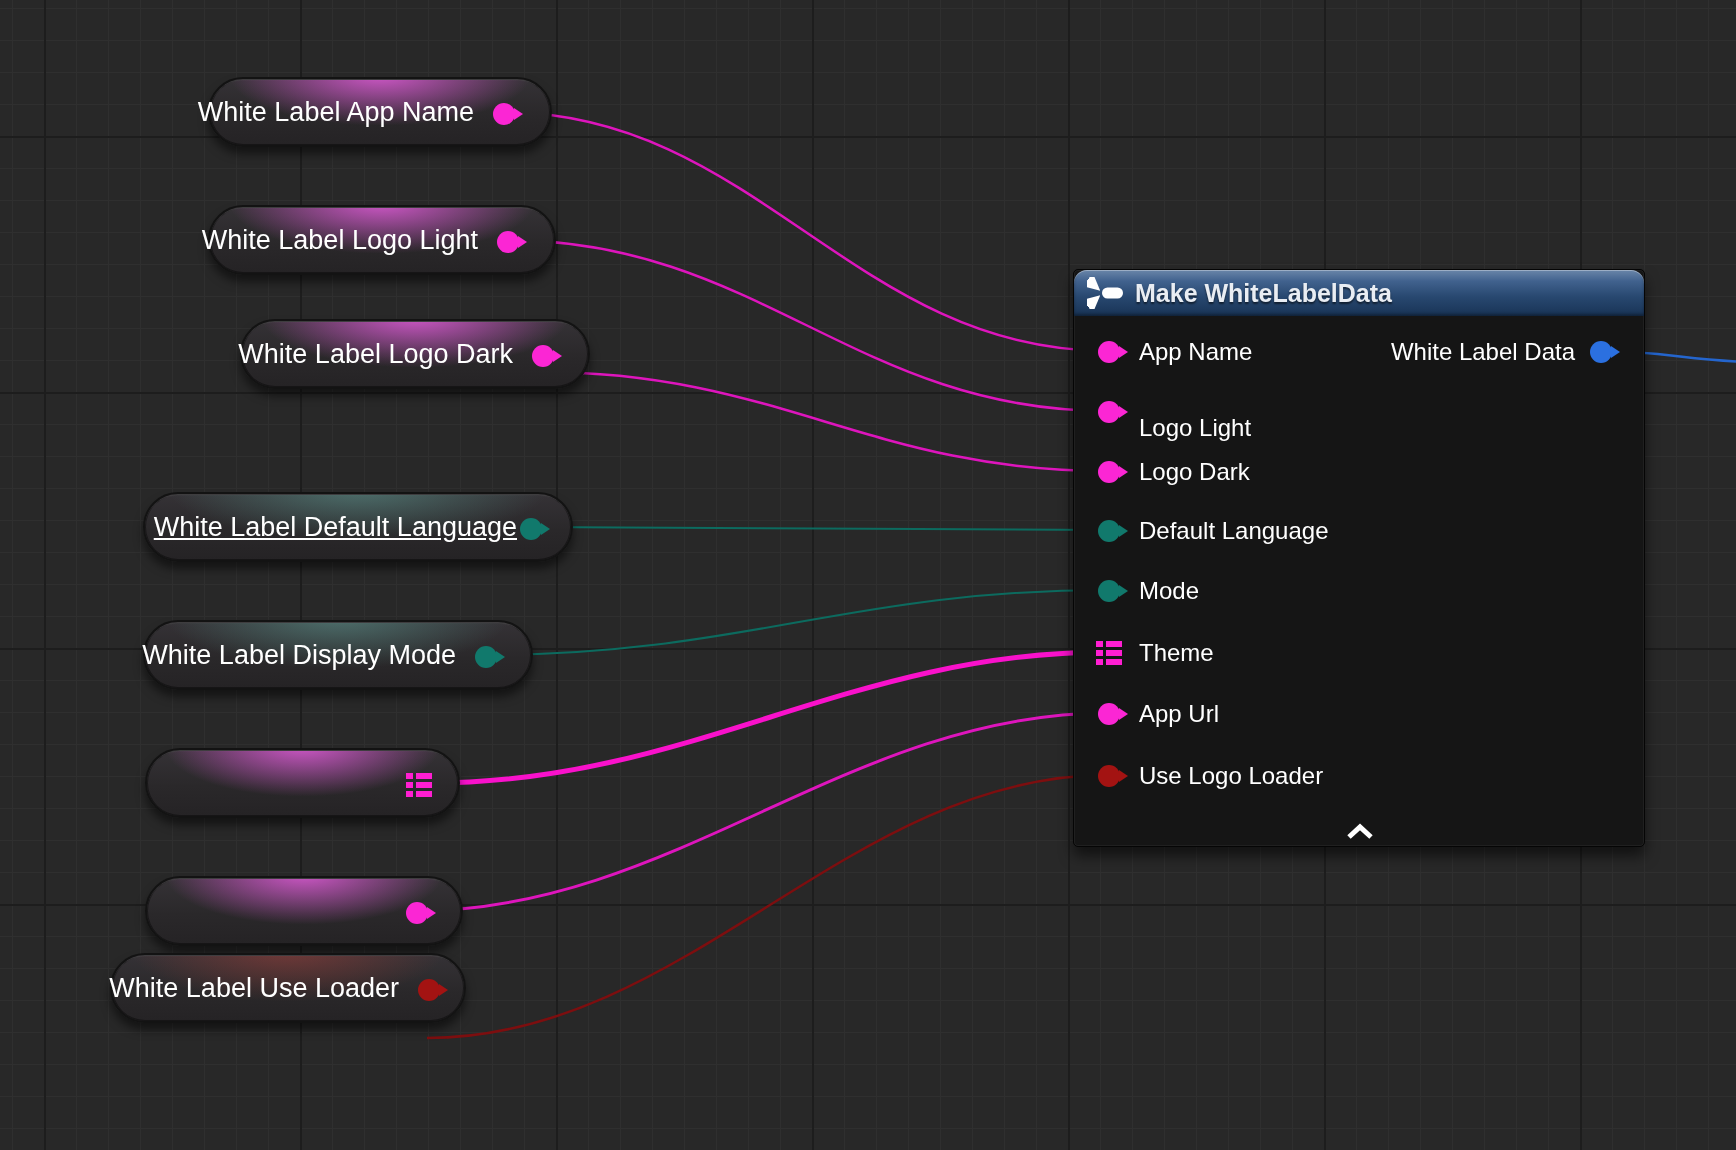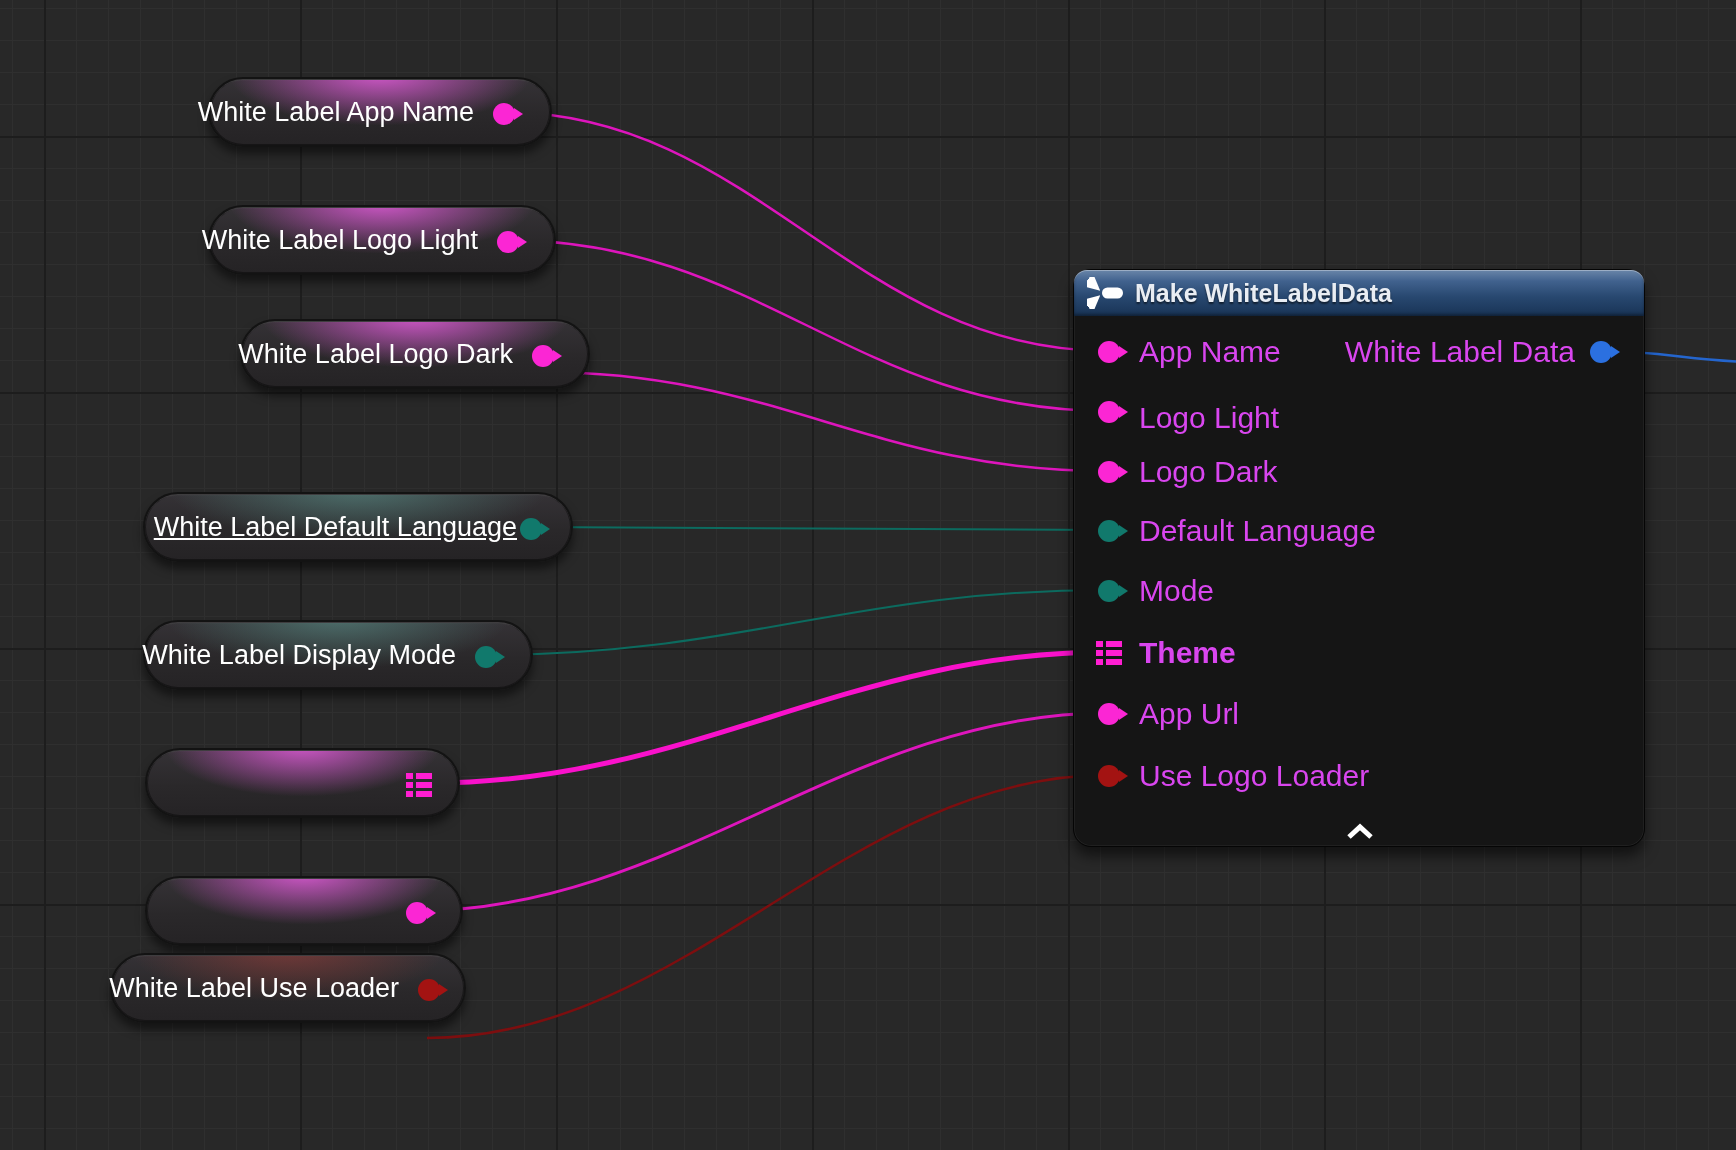--- a/index.html
+++ b/index.html
@@ -41,34 +41,34 @@
   .pin::after{
     content:"";position:absolute;left:21px;top:50%;transform:translateY(-50%);
     border-left:9px solid var(--pc);
     border-top:6.5px solid transparent;border-bottom:6.5px solid transparent;
   }
   .struct-pin{position:absolute;width:26px;height:26px;z-index:4;}
   
   #make-node{
     position:absolute;z-index:2;
     background:#151515;
-    border-radius:18px;
+    border-radius:5px;
     border:1px solid #050505;
     box-shadow:0 9px 14px rgba(0,0,0,.55), inset 0 0 0 1px rgba(255,255,255,.05);
     box-sizing:border-box;
   }
   .mn-header{
     position:absolute;left:0;top:0;right:0;
     border-radius:13px 13px 0 0;
     background:linear-gradient(180deg,#6a86a9 0%,#41628e 24%,#284870 58%,#183355 100%);
     box-shadow:inset 0 1px 0 rgba(255,255,255,.35), inset 0 -2px 3px rgba(0,0,0,.35);
     display:flex;align-items:center;gap:10px;padding:0 13px;box-sizing:border-box;
   }
   .mn-title{color:#e9edf3;font-weight:bold;font-size:25px;text-shadow:0 2px 2px rgba(0,0,0,.55);white-space:nowrap;}
-  .mn-pin-label{position:absolute;transform:translateY(-50%);color:#d946ef;font-size:30px;white-space:nowrap;z-index:3;}
+  .mn-pin-label{position:absolute;transform:translateY(-50%);color:#ffffff;font-size:24px;white-space:nowrap;z-index:3;}
   .chevron-btn{position:absolute;width:44px;height:30px;background:transparent;border:none;padding:0;cursor:pointer;z-index:4;}
 </style>
 </head>
 <body>
 
 <div id="canvas">
   <svg id="wire-layer" width="1736" height="1150">
       <path d="M502 112 C756.52 112, 853.48 351, 1108 351" fill="none" stroke="#de15bd" stroke-width="2.5"></path>
       <path d="M506 240 C758.84 240, 855.16 411, 1108 411" fill="none" stroke="#de15bd" stroke-width="2.5"></path>
       <path d="M541 372 C779.14 372, 869.86 471, 1108 471" fill="none" stroke="#de15bd" stroke-width="2.5"></path>
@@ -130,36 +130,36 @@
             <line x1="2" y1="4" x2="9" y2="10" stroke="#ffffff" stroke-width="2.8" marker-end="url(#ah)"></line>
             <line x1="2" y1="28" x2="9" y2="22" stroke="#ffffff" stroke-width="2.8" marker-end="url(#ah)"></line>
             <rect x="15" y="10.5" width="21" height="11" rx="5.5" fill="#ffffff"></rect>
           </svg>
         </span>
         <span class="mn-title">Make WhiteLabelData</span>
       </div>
       <span class="pin" style="--pc: #fb26d4; left: 24px; top: 71px;"></span>
       <span class="mn-pin-label" style="left: 65px; top: 82px;">App Name</span>
       <span class="pin" style="--pc: #fb26d4; left: 24px; top: 131px;"></span>
-      <span class="mn-pin-label" style="left: 65px; top: 148px;">Logo Light</span>
+      <span class="mn-pin-label" style="left: 65px; top: 158px;">Logo Light</span>
       <span class="pin" style="--pc: #fb26d4; left: 24px; top: 191px;"></span>
       <span class="mn-pin-label" style="left: 65px; top: 202px;">Logo Dark</span>
       <span class="pin" style="--pc: #11796c; left: 24px; top: 250px;"></span>
       <span class="mn-pin-label" style="left: 65px; top: 261px;">Default Language</span>
       <span class="pin" style="--pc: #11796c; left: 24px; top: 310px;"></span>
       <span class="mn-pin-label" style="left: 65px; top: 321px;">Mode</span>
       <span class="struct-pin" style="left: 22px; top: 370px;"><svg width="26" height="26" viewBox="0 0 26 26">
           <rect x="0" y="1" width="7" height="6" fill="#ff1ed2"></rect>
           <rect x="10" y="1" width="16" height="6" fill="#ff1ed2"></rect>
           <rect x="0" y="10" width="7" height="6" fill="#ff1ed2"></rect>
           <rect x="10" y="10" width="16" height="6" fill="#ff1ed2"></rect>
           <rect x="0" y="19" width="7" height="6" fill="#ff1ed2"></rect>
           <rect x="10" y="19" width="16" height="6" fill="#ff1ed2"></rect>
         </svg></span>
-      <span class="mn-pin-label" style="left: 65px; top: 383px; font-weight: bold;">Theme</span>
+      <span class="mn-pin-label" style="left: 65px; top: 383px;">Theme</span>
       <span class="pin" style="--pc: #fb26d4; left: 24px; top: 433px;"></span>
       <span class="mn-pin-label" style="left: 65px; top: 444px; text-align: right;">App Url</span>
       <span class="pin" style="--pc: #a31312; left: 24px; top: 495px;"></span>
       <span class="mn-pin-label" style="left: 65px; top: 506px; text-align: right;">Use Logo Loader</span>
       <span class="pin" style="--pc: #2b70e0; left: 516px; top: 71px;"></span>
       <span class="mn-pin-label" style="right: 69px; top: 82px;">White Label Data</span>
       <button class="chevron-btn" style="left: 264px; top: 548px;"><svg width="32" height="18" viewBox="0 0 32 18">
           <polyline points="5,14 16,4 27,14" fill="none" stroke="#ffffff" stroke-width="5"></polyline>
         </svg></button>
     </div>

